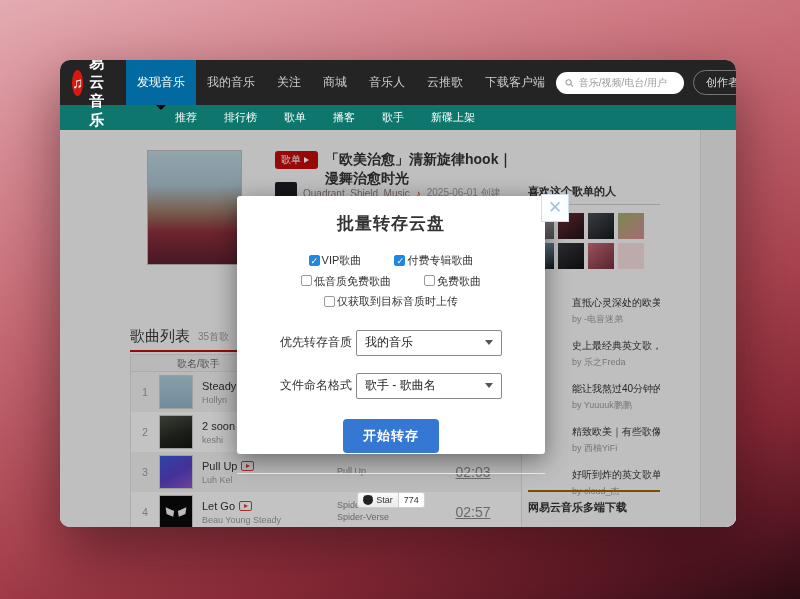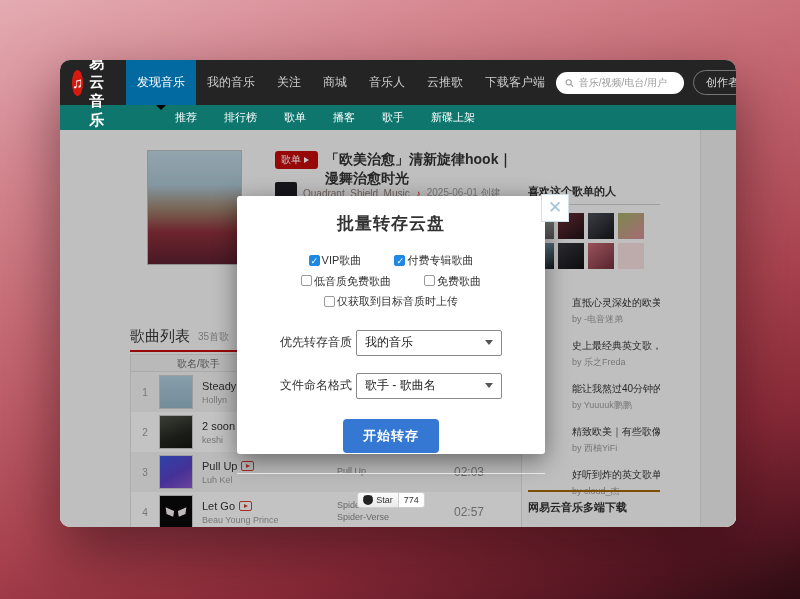--- a/index.html
+++ b/index.html
@@ -52,21 +52,21 @@
   .thead { position:absolute; left:0; top:224px; width:392px; height:18px; background:#eee; border:1px solid #ddd; font-size:10px; color:#666; line-height:17px; padding-left:46px; }
   .trow { position:absolute; left:0; width:392px; height:40px; border-left:1px solid #ddd; border-right:1px solid #ddd; display:flex; align-items:center; }
   .trow.odd { background:#f0f0f0; }
   .trow.even { background:#fafafa; }
   .trow .idx { width:28px; text-align:center; font-size:10px; color:#999; }
   .trow .scover { flex:none; width:34px; height:34px; margin-right:9px; border:1px solid #ccc; }
   .trow .meta { width:135px; overflow:hidden; }
   .trow .stitle { font-size:11px; color:#333; white-space:nowrap; display:flex; align-items:center; gap:4px; }
   .trow .sartist { font-size:9px; color:#999; margin-top:3px; white-space:nowrap; }
   .trow .salbum { width:95px; font-size:9px; color:#888; line-height:1.3; }
-  .trow .sdur { width:60px; font-size:12px; color:#888; text-align:left; padding-left:22px; }
+  .trow .sdur { width:60px; font-size:14px; color:#888; text-align:center; padding-left:22px;text-decoration:underline; }
   .mv-ico { display:inline-flex; align-items:center; justify-content:center; width:13px; height:10px; border:1px solid #d33a31; border-radius:2px; }
   .mv-ico i { width:0; height:0; border:2px solid transparent; border-left:4px solid #d33a31; margin-left:2px; }
   .cov1 { background:linear-gradient(180deg,#aecbdb,#93b4c6); }
   .cov2 { background:linear-gradient(160deg,#4a4f45,#23271f 60%,#141511); }
   .cov3 { background:linear-gradient(150deg,#3a57d8,#5a3fc2 55%,#8a57c9); }
   .cov4 { background:#0a0a0a; position:relative; }
   .cov4 svg { position:absolute; inset:0; }
 
   
   .sidebar { position:absolute; left:468px; top:0; width:132px; height:100%;margin-top:48px; }
@@ -234,21 +234,21 @@
                 <polygon points="28,12 19,16 20,22 27,19" fill="#f5eef0"></polygon>
               </svg>
           </span>
           <span class="meta">
             <span class="stitle">
                 <span>Let Go</span>
                 <span class="mv-ico">
                   <i></i>
                 </span>
               </span>
-            <div class="sartist">Beau Young Prince</div>
+            <div class="sartist">Beau Young Steady</div>
           </span>
           <span class="salbum">Spider-Man: Into the Spider-Verse</span>
           <span class="sdur">02:57</span>
         </div>
       </div>
 
       <div class="sidebar">
         <div class="likes">
           <div class="sb-h">喜欢这个歌单的人</div>
           <div class="like-grid">

